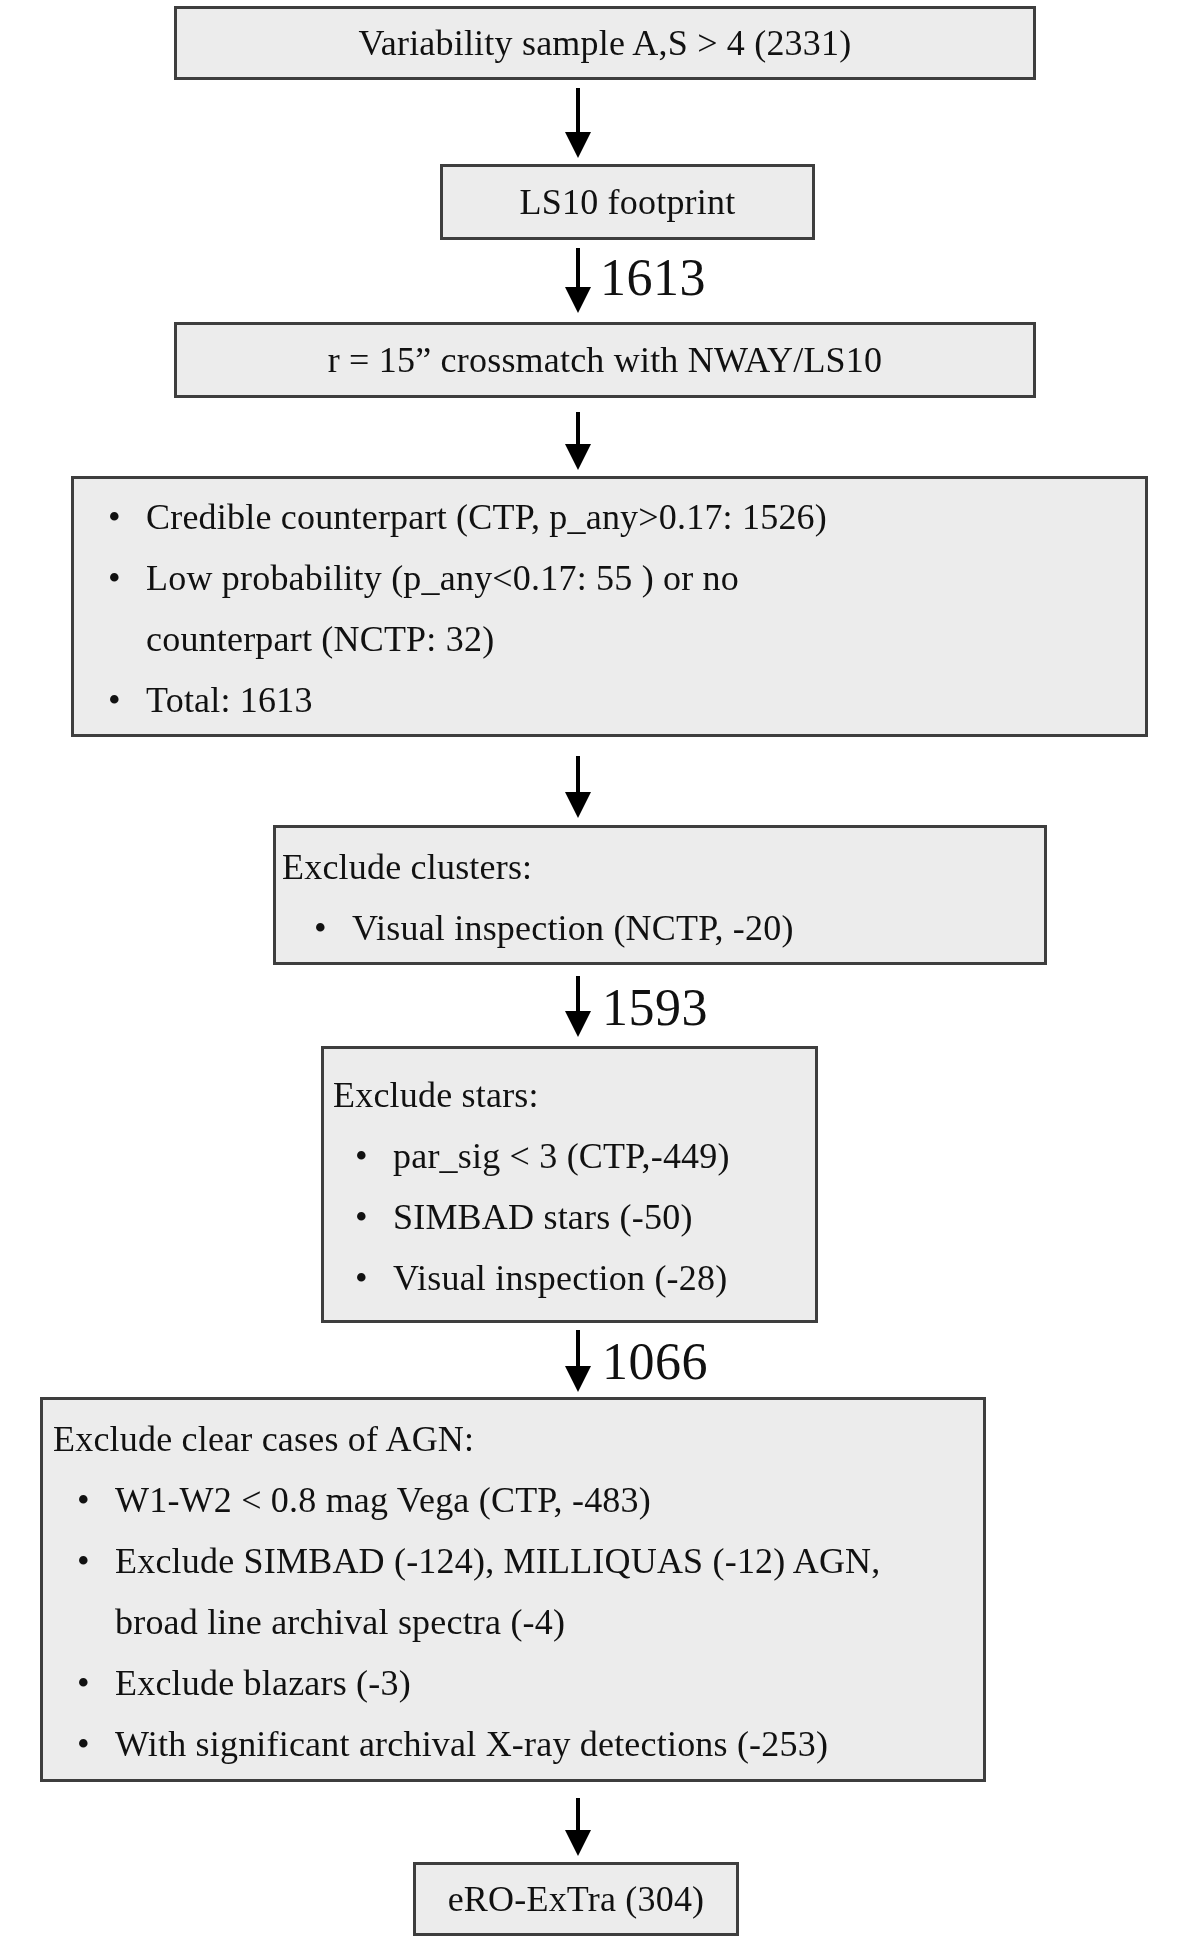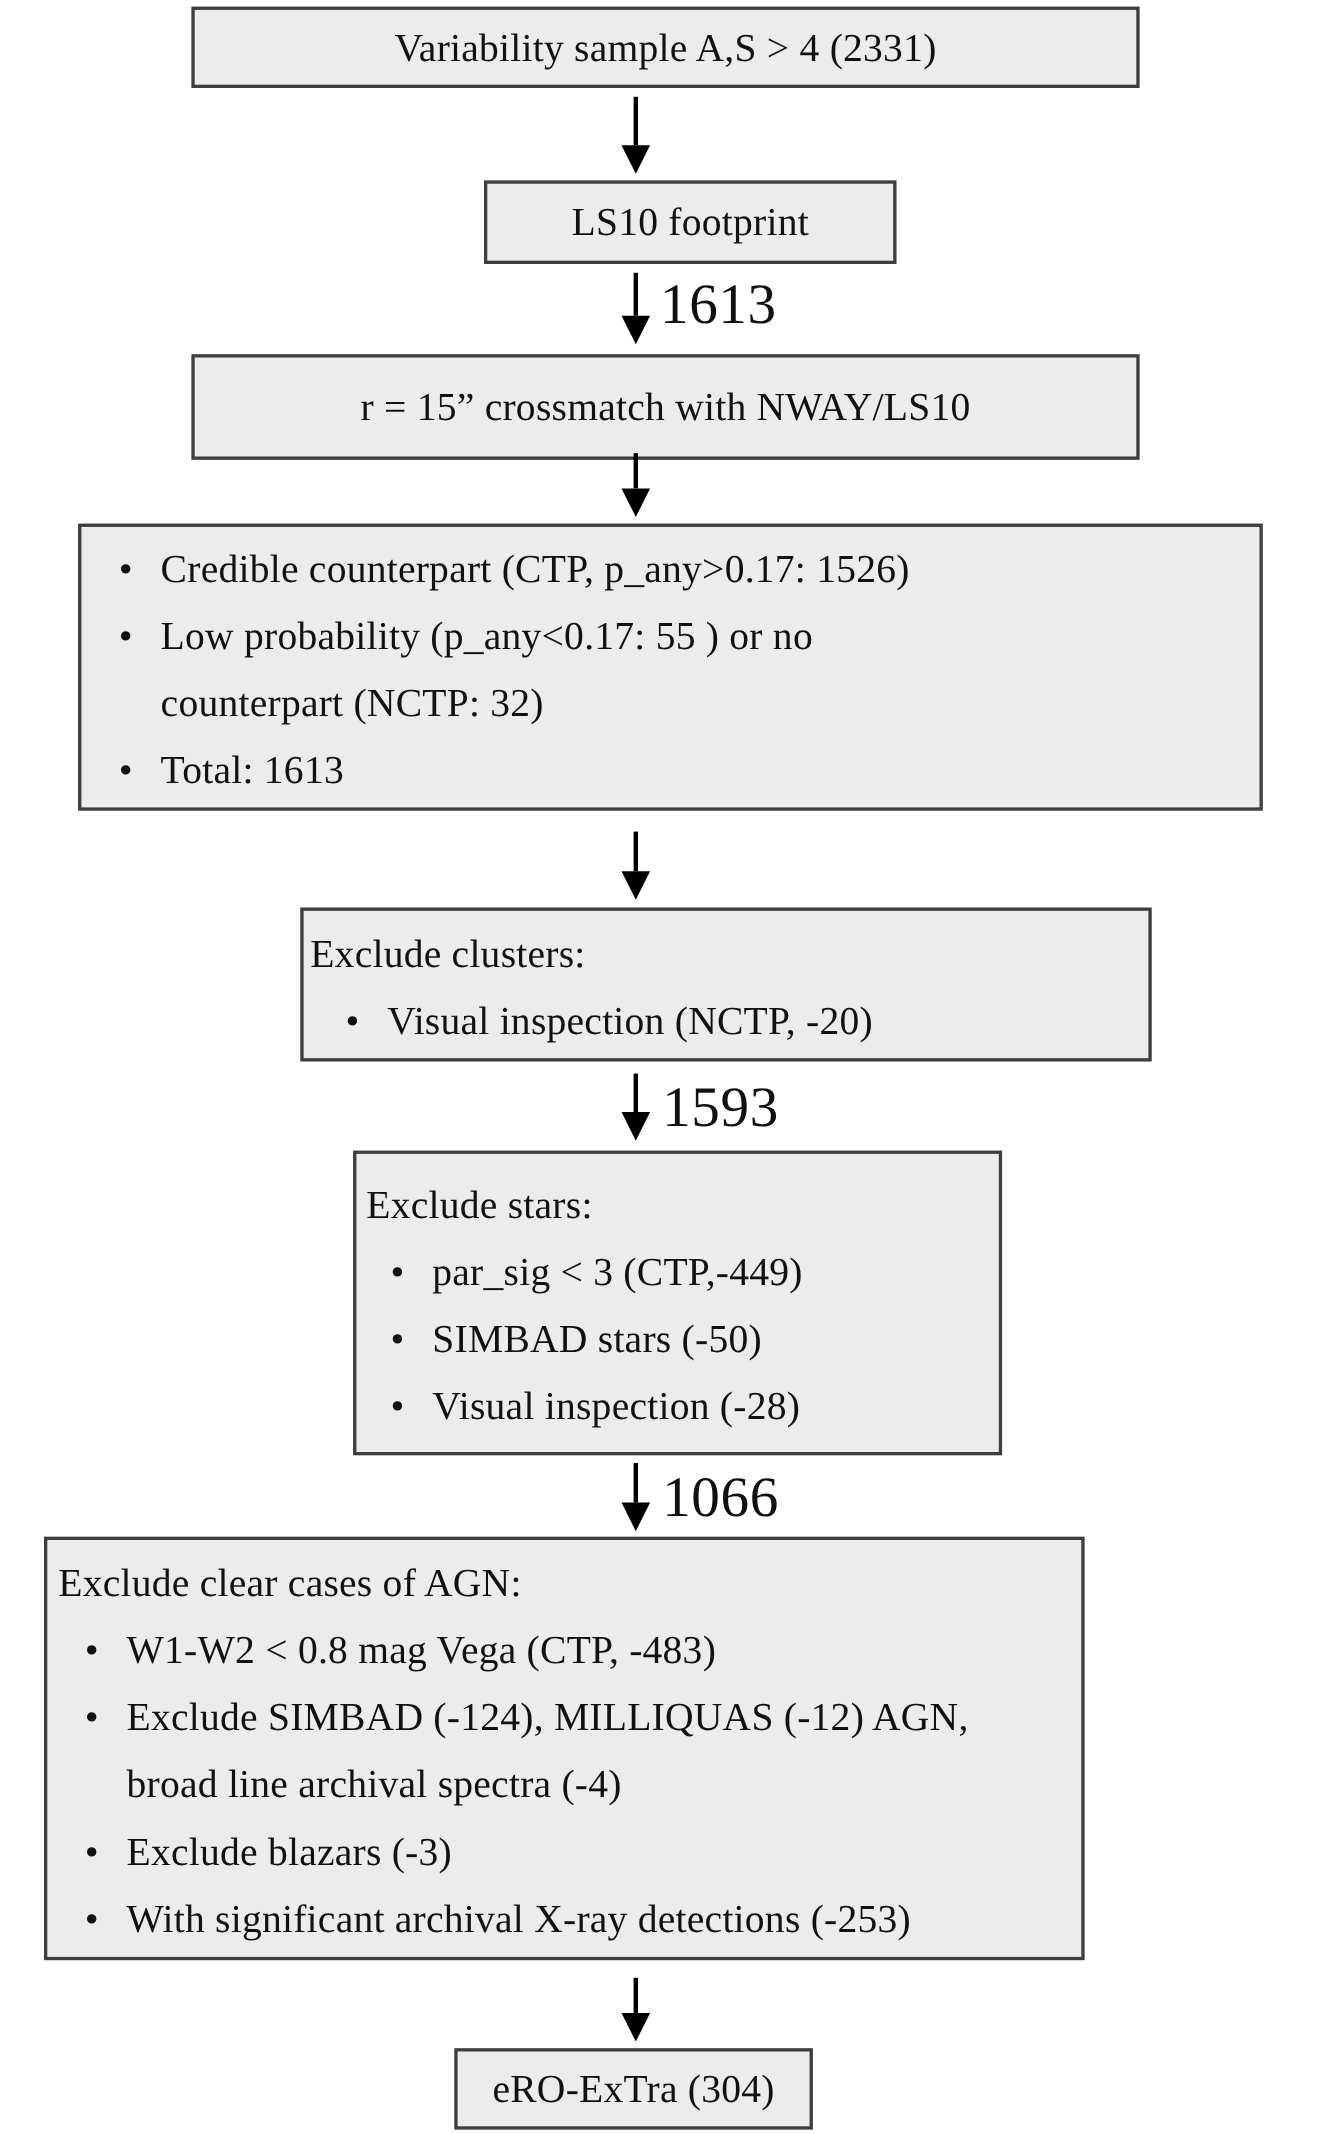--- a/index.html
+++ b/index.html
@@ -81,28 +81,28 @@
     line-height:1;
     letter-spacing:0.5px;
     color:var(--text);
   }
   
   .box1{left:143px;top:6px;width:862px;height:74px;}
   .a1{left:576px;top:88px;height:44px;}
   .box2{left:409px;top:164px;width:375px;height:76px;}
   .a2{left:576px;top:248px;height:39px;}
   .l2{left:600px;top:252px;}
-  .box3{left:143px;top:322px;width:862px;height:96px;}
+  .box3{left:143px;top:322px;width:862px;height:76px;}
   .a3{left:576px;top:412px;height:32px;}
   .box4{left:40px;top:476px;width:1077px;height:261px;}
   .a4{left:576px;top:756px;height:36px;}
   .box5{left:242px;top:825px;width:774px;height:140px;}
   .a5{left:576px;top:976px;height:35px;}
   .l5{left:602px;top:982px;}
-  .box6{left:290px;top:1046px;width:590px;height:277px;}
+  .box6{left:290px;top:1046px;width:497px;height:277px;}
   .a6{left:576px;top:1330px;height:36px;}
   .l6{left:602px;top:1336px;}
   .box7{left:9px;top:1397px;width:946px;height:385px;}
   .a7{left:576px;top:1798px;height:32px;}
   .box8{left:382px;top:1862px;width:326px;height:74px;}
 </style>
 </head>
 <body>
 
 <div class="canvas">

